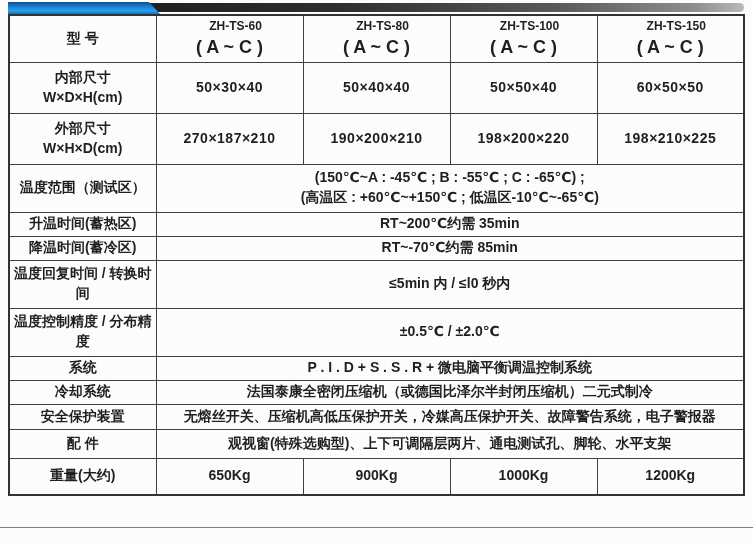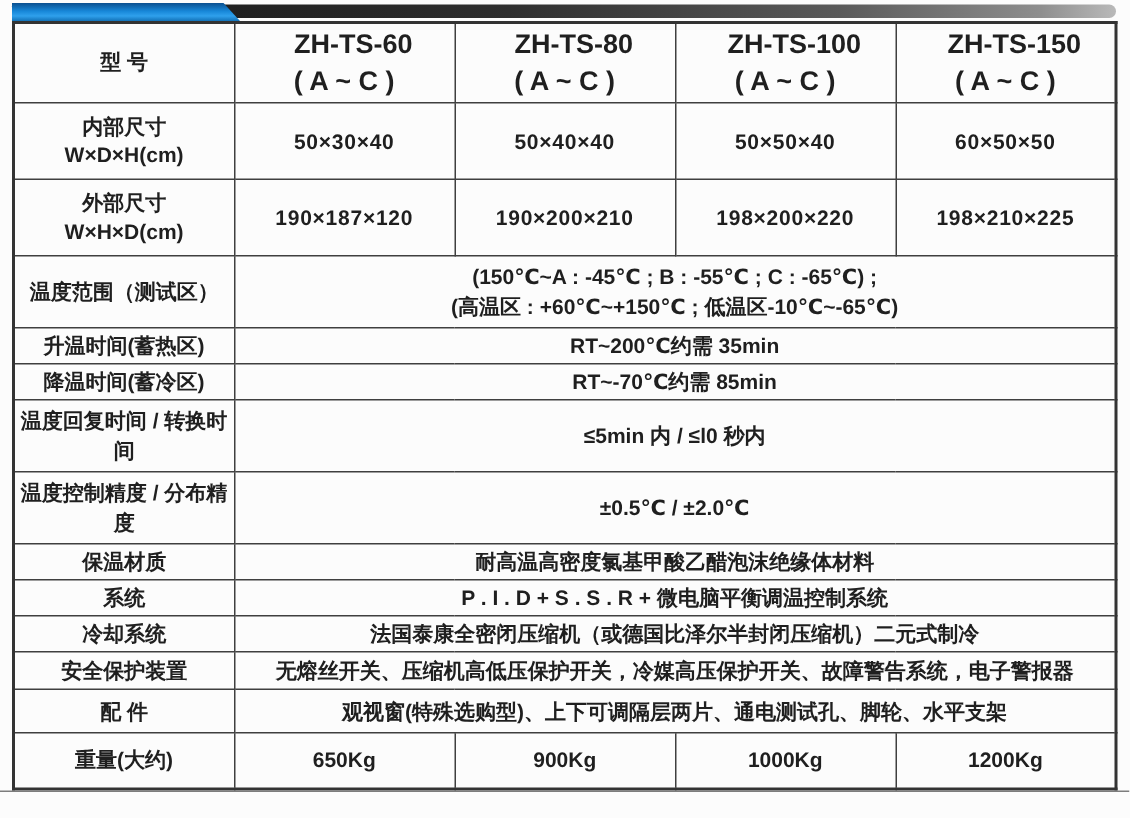--- a/index.html
+++ b/index.html
@@ -35,21 +35,21 @@
   .r-model{height:47px;}
   .r-inner,.r-outer{height:51px;}
   .r-temp{height:48px;}
   .r-heat,.r-cool{height:24px;}
   .r-recovery,.r-accuracy{height:48px;margin-top:20px;}
   .r-insulation,.r-system,.r-cooling{height:24px;}
   .r-safety{height:25px;}
   .r-acc{height:29px;padding-left:17px;}
   .r-weight{height:37px;margin-top:44px;}
   .r-weight td{font-size:15px;}
-  .mname{font-size:18px;padding-left:12px;}
+  .mname{font-size:12px;padding-left:12px;}
   .msub{font-size:18px;}
   .dimval{font-size:15px;letter-spacing:0.5px;}
   .bottom-rule{
     position:absolute;left:0;top:527px;width:753px;height:1px;
     background:#7d7d7d;
   }
 </style>
 </head>
 <body>
 
@@ -96,21 +96,21 @@
       <td class="dimval">50×40×40</td>
       <td class="dimval">50×50×40</td>
       <td class="dimval">60×50×50</td>
     </tr>
 
     <tr class="r-outer">
       <td class="lbl">
         <div>外部尺寸</div>
         <div>W×H×D(cm)</div>
       </td>
-      <td class="dimval">190×187×120</td>
+      <td class="dimval">270×187×210</td>
       <td class="dimval">190×200×210</td>
       <td class="dimval">198×200×220</td>
       <td class="dimval">198×210×225</td>
     </tr>
 
     <tr class="r-temp">
       <td class="lbl">温度范围（测试区）</td>
       <td colspan="4">
         <div>(150℃~A : -45℃ ; B : -55℃ ; C : -65℃) ;</div>
         <div>(高温区 : +60℃~+150℃ ; 低温区-10℃~-65℃)</div>
@@ -130,24 +130,20 @@
     <tr class="r-recovery">
       <td class="lbl">温度回复时间 / 转换时间</td>
       <td colspan="4">≤5min 内 / ≤l0 秒内</td>
     </tr>
 
     <tr class="r-accuracy">
       <td class="lbl">温度控制精度 / 分布精度</td>
       <td colspan="4">±0.5℃ / ±2.0℃</td>
     </tr>
 
-    <tr class="r-insulation">
-      <td class="lbl">保温材质</td>
-      <td colspan="4">耐高温高密度氯基甲酸乙醋泡沫绝缘体材料</td>
-    </tr>
 
     <tr class="r-system">
       <td class="lbl">系统</td>
       <td colspan="4">P . I . D + S . S . R + 微电脑平衡调温控制系统</td>
     </tr>
 
     <tr class="r-cooling">
       <td class="lbl">冷却系统</td>
       <td colspan="4">法国泰康全密闭压缩机（或德国比泽尔半封闭压缩机）二元式制冷</td>
     </tr>

